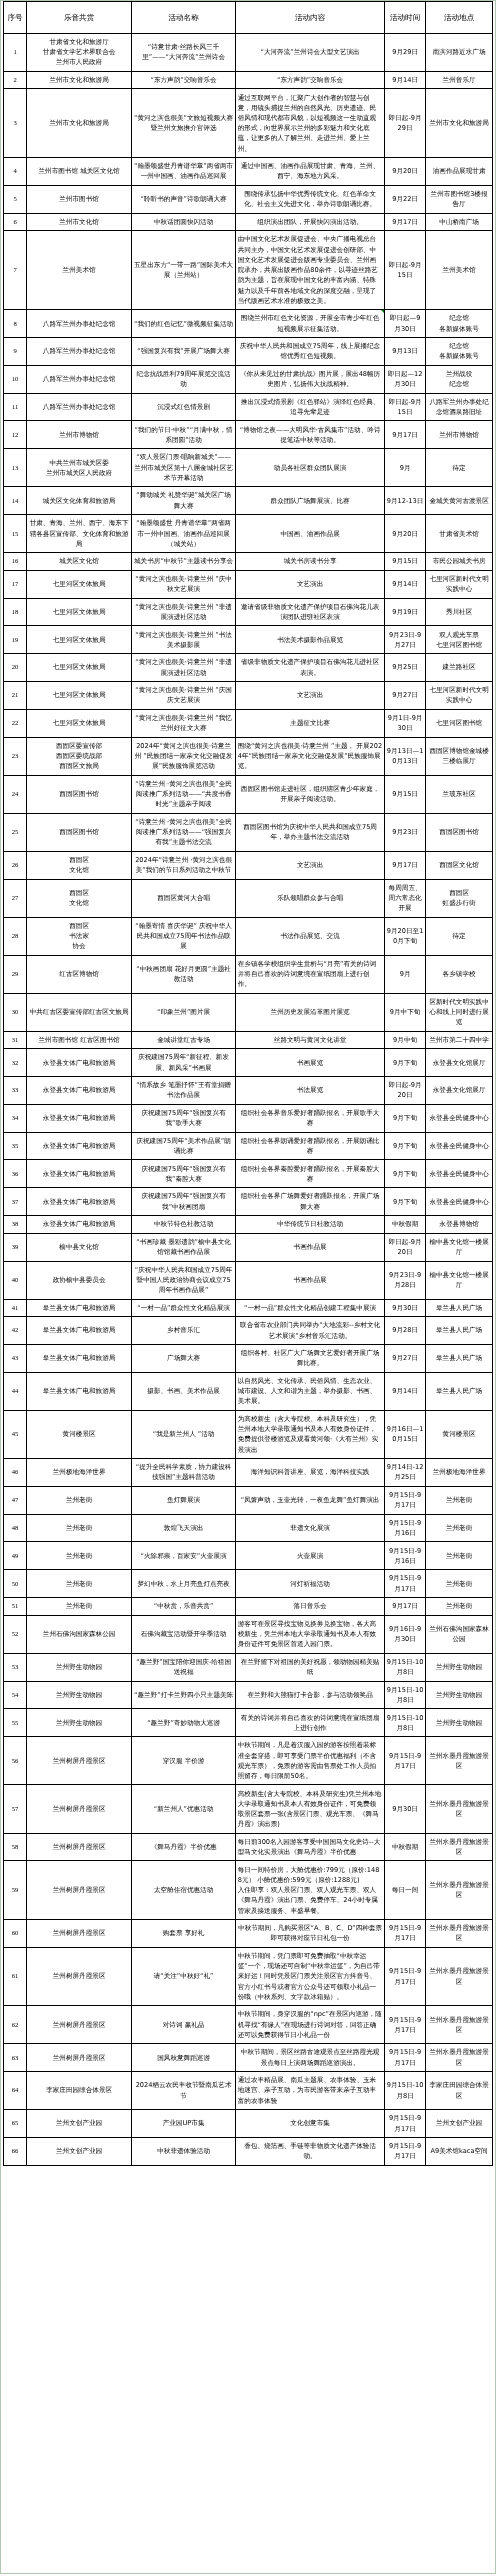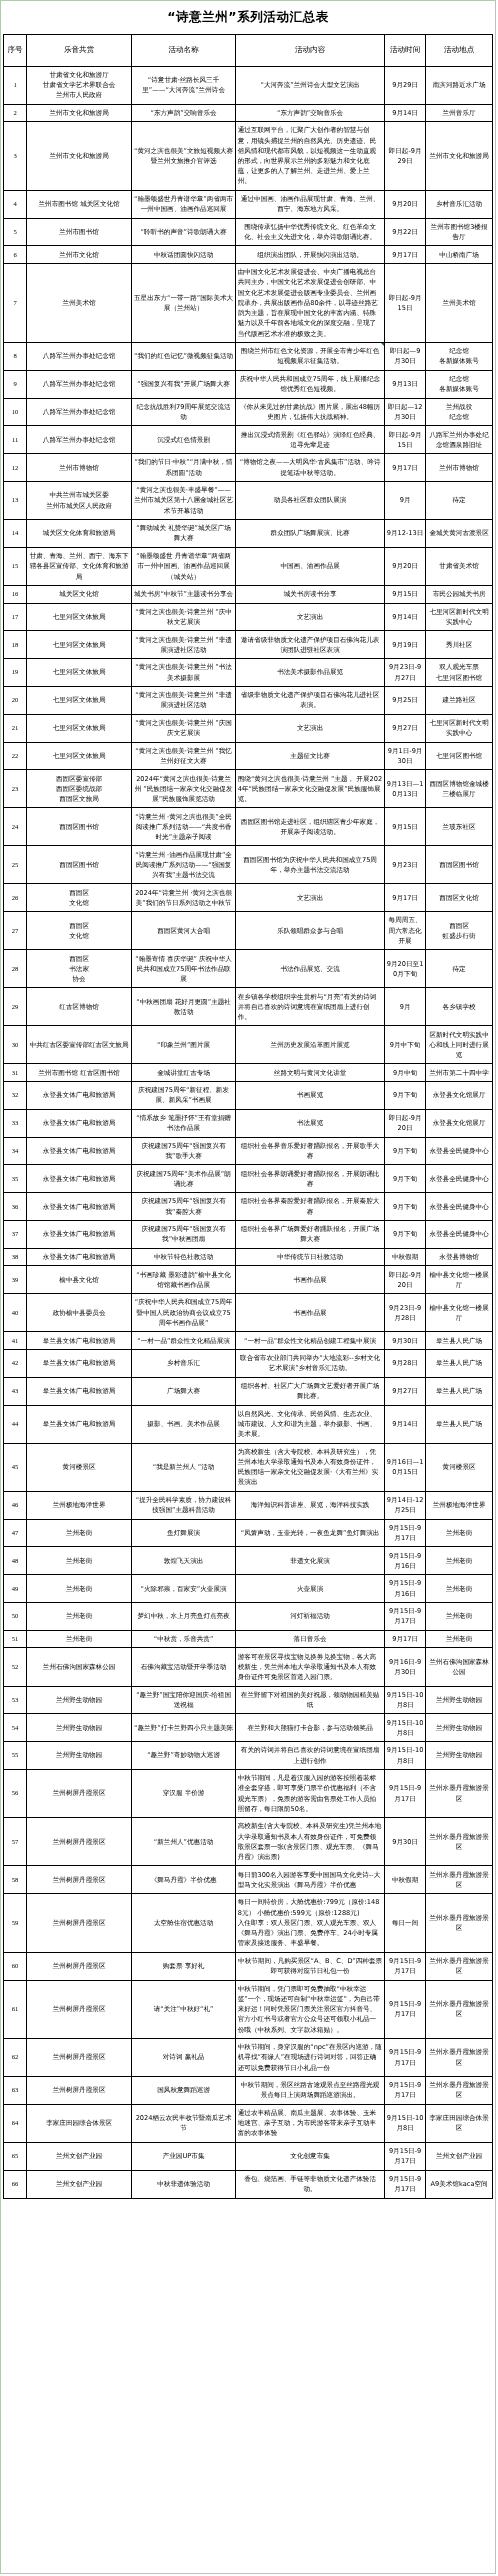--- a/index.html
+++ b/index.html
@@ -60,21 +60,20 @@
     top:0;right:0;
     width:0;height:0;
     border-style:solid;
     border-width:0 3.7px 3.7px 0;
   }
 </style>
 </head>
 <body>
 
 <div class="sheet">
-  <div class="title">“诗意兰州”系列活动汇总表</div>
   <table class="main">
     <colgroup>
       <col class="c-no">
         <col class="c-org">
         <col class="c-name">
       <col class="c-content">
         <col class="c-time">
         <col class="c-loc">
     </colgroup>
     <thead>
@@ -113,21 +112,21 @@
           <td class="content long">通过互联网平台，汇聚广大创作者的智慧与创意，用镜头捕捉兰州的自然风光、历史遗迹、民俗风情和现代都市风貌，以短视频这一生动直观的形式，向世界展示兰州的多彩魅力和文化底蕴，让更多的人了解兰州、走进兰州、爱上兰州。</td>
           <td>即日起-9月29日</td>
           <td>兰州市文化和旅游局</td>
         </tr>
         <tr>
           <td class="no">4</td>
           <td>兰州市图书馆        城关区文化馆</td>
           <td>“翰墨颂盛世丹青谱华章”两省两市一州中国画、油画作品巡回展</td>
           <td class="content">通过中国画、油画作品展现甘肃、青海、兰州、西宁、海东地方风采。</td>
           <td>9月20日</td>
-          <td>乡村音乐汇活动</td>
+          <td>油画作品展现甘肃</td>
         </tr>
         <tr>
           <td class="no">5</td>
           <td>兰州市图书馆</td>
           <td>“聆听书的声音”诗歌朗诵大赛</td>
           <td class="content">围绕传承弘扬中华优秀传统文化、红色革命文化、社会主义先进文化，举办诗歌朗诵比赛。</td>
           <td>9月22日</td>
           <td>兰州市图书馆3楼报告厅</td>
         </tr>
         <tr>
@@ -186,21 +185,21 @@
           <td>兰州市博物馆</td>
           <td>“我们的节日·中秋”“月满中秋，情系团圆”活动</td>
           <td class="content">“博物馆之夜——大明风华·古风集市”活动、吟诗提笔话中秋等活动。</td>
           <td>9月17日</td>
           <td>兰州市博物馆</td>
         </tr>
         <tr>
           <td class="no">13</td>
           <td>中共兰州市城关区委
 兰州市城关区人民政府</td>
-          <td>“黄河之滨也很美·丰盛早餐”——兰州市城关区第十八届金城社区艺术节开幕活动</td>
+          <td>“双人景区门票·唱响新城关”——兰州市城关区第十八届金城社区艺术节开幕活动</td>
           <td class="content">动员各社区群众团队展演</td>
           <td>9月</td>
           <td>待定</td>
         </tr>
         <tr>
           <td class="no">14</td>
           <td>城关区文化体育和旅游局</td>
           <td>“舞动城关 礼赞华诞”城关区广场舞大赛</td>
           <td class="content">群众团队广场舞展演、比赛</td>
           <td>9月12-13日</td>
@@ -285,21 +284,21 @@
           <td class="no">24</td>
           <td>西固区图书馆</td>
           <td>“诗意兰州 ·黄河之滨也很美”全民阅读推广系列活动——“共度书香时光”主题亲子阅读</td>
           <td class="content">西固区图书馆走进社区，组织辖区青少年家庭，开展亲子阅读活动。</td>
           <td>9月15日</td>
           <td>兰玻东社区</td>
         </tr>
         <tr>
           <td class="no">25</td>
           <td>西固区图书馆</td>
-          <td>“诗意兰州 ·油画作品展现甘肃”全民阅读推广系列活动——“强国复兴有我”主题书法交流</td>
+          <td>“诗意兰州 ·黄河之滨也很美”全民阅读推广系列活动——“强国复兴有我”主题书法交流</td>
           <td class="content">西固区图书馆为庆祝中华人民共和国成立75周年，举办主题书法交流活动</td>
           <td>9月23日</td>
           <td>西固区图书馆</td>
         </tr>
         <tr>
           <td class="no">26</td>
           <td>西固区
 文化馆</td>
           <td>2024年“诗意兰州 ·黄河之滨也很美”我们的节日系列活动之中秋节</td>
           <td class="content">文艺演出</td>
@@ -451,21 +450,21 @@
           <td>皋兰县文体广电和旅游局</td>
           <td>摄影、书画、美术作品展</td>
           <td class="content long">以自然风光、文化传承、民俗风情、生态农业、城市建设、人文和谐为主题，举办摄影、书画、美术展。</td>
           <td>9月14日</td>
           <td>皋兰县人民广场</td>
         </tr>
         <tr>
           <td class="no">45</td>
           <td>黄河楼景区</td>
           <td>“我是新兰州人 ”活动</td>
-          <td class="content long">为高校新生（含大专院校、本科及研究生），凭兰州本地大学录取通知书及本人有效身份证件，民族团结一家亲文化交融促发展·《大有兰州》实景演出</td>
+          <td class="content long">为高校新生（含大专院校、本科及研究生），凭兰州本地大学录取通知书及本人有效身份证件，免费提供登楼游览及观看黄河颂·《大有兰州》实景演出</td>
           <td>9月16日—10月15日</td>
           <td>黄河楼景区</td>
         </tr>
         <tr>
           <td class="no">46</td>
           <td>兰州极地海洋世界</td>
           <td>“提升全民科学素质，协力建设科技强国”主题科普活动</td>
           <td class="content">海洋知识科普讲座、展览，海洋科技实践</td>
           <td>9月14日-12月25日</td>
           <td>兰州极地海洋世界</td>

